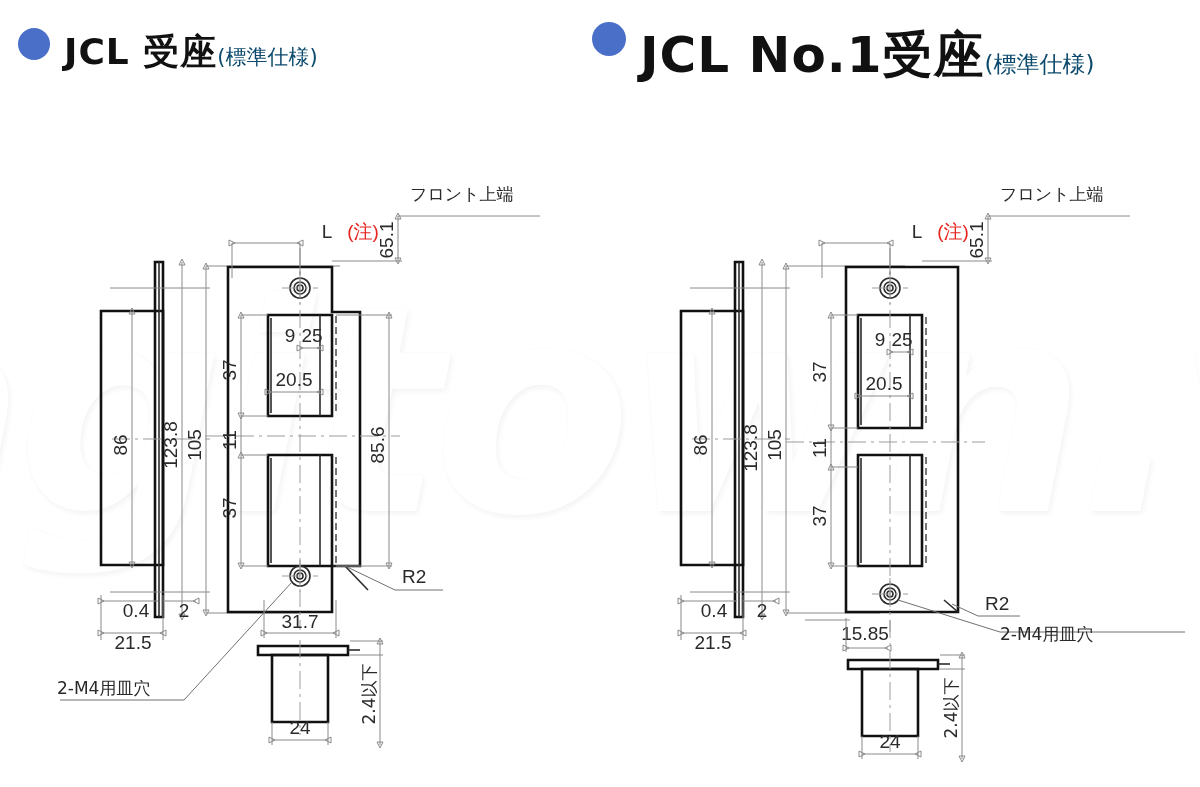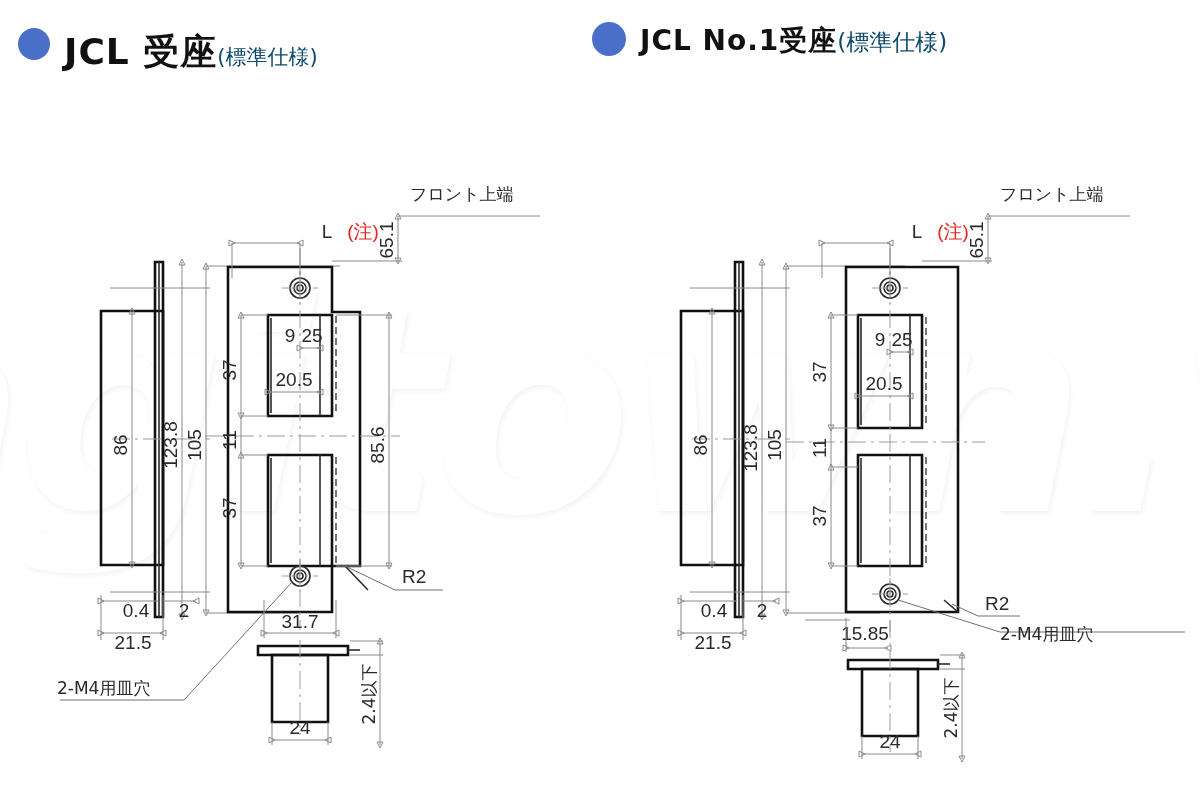--- a/index.html
+++ b/index.html
@@ -28,21 +28,21 @@
     width:32px;height:32px;border-radius:50%;
     background:#4a6fc9;flex:0 0 auto;
   }
   .head.right .bullet{width:34px;height:34px;}
   .htxt{display:flex;align-items:baseline;}
   .hmain{
     font-family:"DejaVu Sans","Liberation Sans",sans-serif;
     font-weight:700;font-size:36px;letter-spacing:1px;color:#111;
     white-space:nowrap;
   }
-  .head.right .hmain{font-size:28px;}
+  .head.right .hmain{font-size:50px;}
   .hsub{
     font-family:"DejaVu Sans","Liberation Sans",sans-serif;
     font-weight:400;font-size:21px;color:#0c4a6e;white-space:nowrap;
   }
   .head.right .hsub{font-size:23px;}
   
   .sheet{position:absolute;left:0;top:0;width:1200px;height:787px;z-index:4;}
   svg.dwg{position:absolute;left:0;top:0;width:1200px;height:787px;overflow:visible;}
   text{
     font-family:"Liberation Sans","DejaVu Sans",sans-serif;

